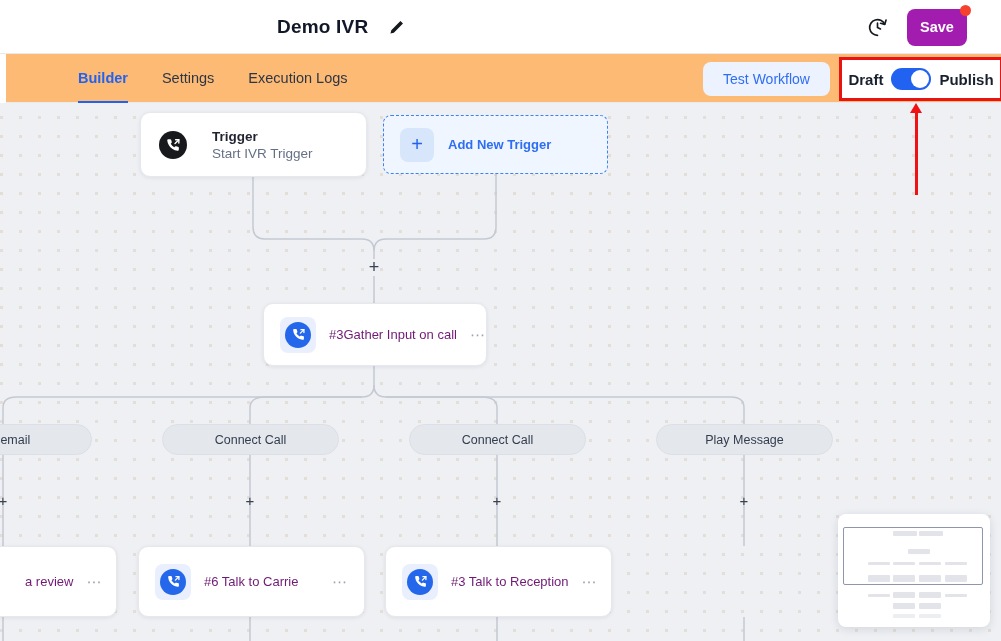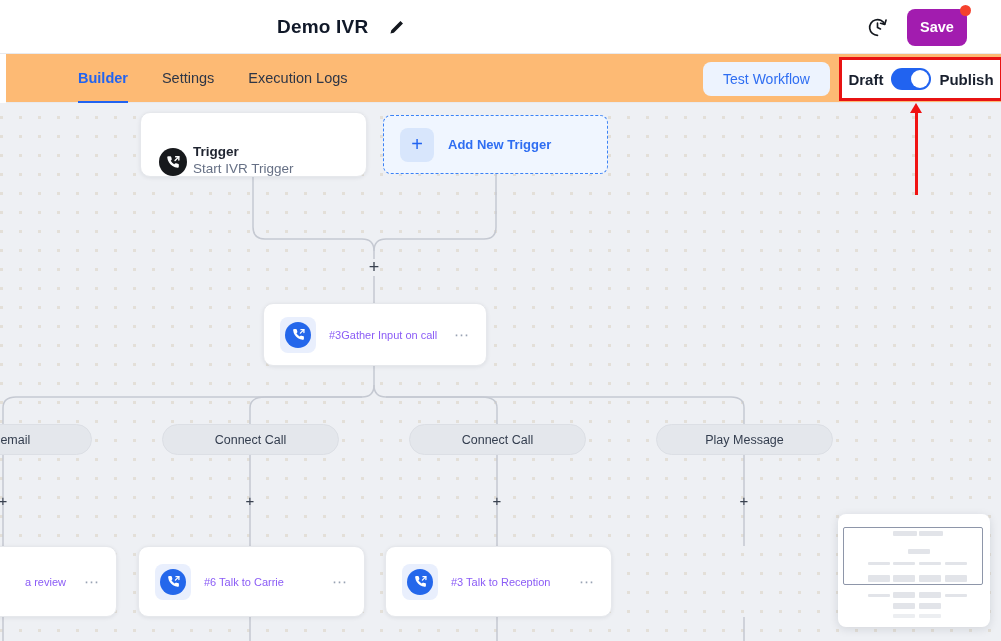--- a/index.html
+++ b/index.html
@@ -38,35 +38,35 @@
     background-image:radial-gradient(circle, #e3dfd8 1.5px, transparent 1.7px);
     background-size:19px 19px; background-position:11px 5px; }
   .connectors { position:absolute; left:0; top:0; }
   .connectors path { stroke:#c5c9d2; stroke-width:1.5; fill:none; }
 
   .plus-connector { position:absolute; width:18px; text-align:center; color:#3a4250; cursor:pointer; user-select:none; }
   .plus-merge { font-size:18px; font-weight:400; }
   .plus-small { font-size:15px; }
 
   .node-card { position:absolute; background:#fff; border:1px solid #e6e8ec; border-radius:10px; box-shadow:0 1px 4px rgba(16,24,40,.08); display:flex; align-items:center; cursor:pointer; }
-  .trigger-node { left:140px; top:9px; width:227px; height:65px; padding-left:18px; gap:6px;align-items:flex-end; }
+  .trigger-node { left:140px; top:9px; width:227px; height:65px; padding-left:18px; gap:25px; }
   .trigger-icon-circle { width:28px; height:28px; border-radius:50%; background:#17191c; display:flex; align-items:center; justify-content:center; flex:0 0 auto; }
   .trigger-texts { display:flex; flex-direction:column; gap:2px; }
   .trigger-title { font-size:13.5px; font-weight:700; color:#1f2430; }
   .trigger-sub { font-size:13.5px; color:#667085; }
 
   .add-trigger { position:absolute; left:383px; top:12px; width:225px; height:59px; border:1px dashed #3b82f6; border-radius:8px; background:#f0f6ff; display:flex; align-items:center; padding-left:16px; gap:14px; cursor:pointer; }
   .add-trigger-iconbox { width:34px; height:34px; border-radius:8px; background:#d8e6fc; display:flex; align-items:center; justify-content:center; color:#2163f0; font-size:20px; font-weight:400; }
   .add-trigger-label { font-size:13px; font-weight:600; color:#2f6ef2; }
 
   .step-node { padding:0 16px; gap:13px; }
   .gather-node { left:263px; top:200px; width:224px; height:63px; }
   .icon-square { width:36px; height:36px; border-radius:8px; background:#e9effd; display:flex; align-items:center; justify-content:center; flex:0 0 auto; }
   .blue-circle { width:26px; height:26px; border-radius:50%; background:#2467eb; display:flex; align-items:center; justify-content:center; }
-  .node-label { font-size:11px; color:#8b5cf6; white-space:nowrap; }
+  .node-label { font-size:13px; color:#701a75; white-space:nowrap; }
   .node-menu { margin-left:auto; color:#98a2b3; font-size:15px; letter-spacing:1px; cursor:pointer; background:none; border:none; font-family:"Liberation Sans",sans-serif; }
 
   .branch-pill { position:absolute; top:321px; width:177px; height:31px; background:#e4e7ec; border:1px solid #dcdfe5; border-radius:16px; display:flex; align-items:center; justify-content:center; font-size:12.5px; font-weight:500; color:#333d4e; cursor:pointer; white-space:nowrap; }
 
   .action-node { top:443px; width:227px; height:71px; }
 
   
   .minimap { position:absolute; left:838px; top:411px; width:152px; height:113px; background:#fff; border-radius:8px; box-shadow:0 2px 10px rgba(16,24,40,.12); z-index:20; }
   .minimap-viewport { position:absolute; left:5px; top:13px; width:140px; height:58px; border:1.5px solid #8e96a9; border-radius:2px; cursor:grab; }
   .mm-bar { position:absolute; background:#e2e4e9; border-radius:1px; }

